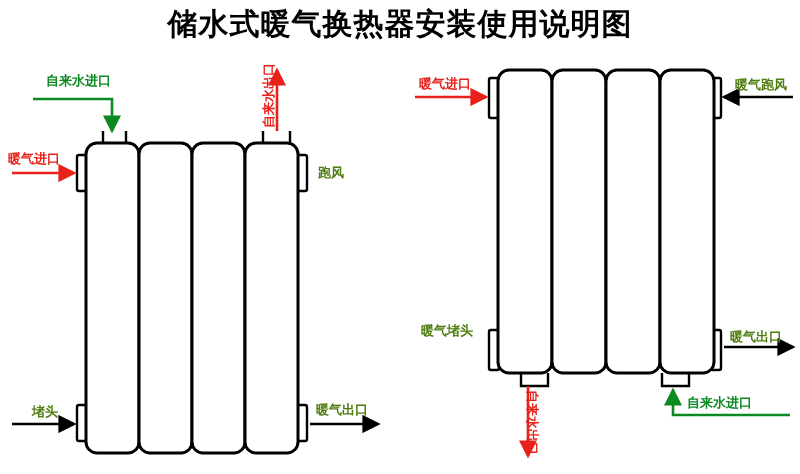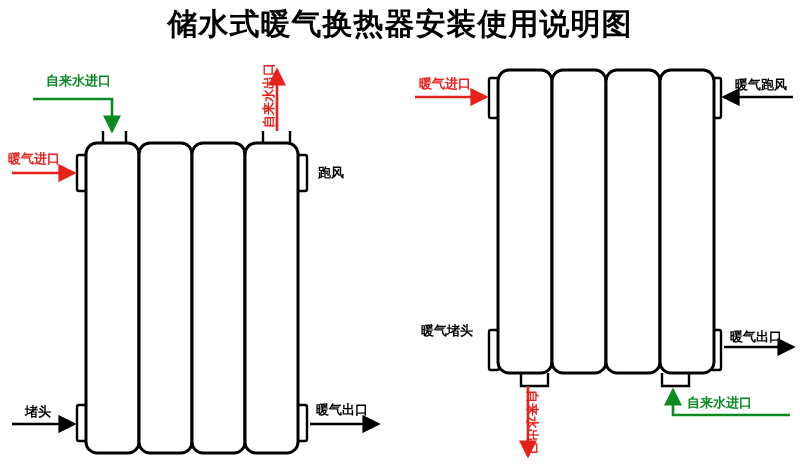--- a/index.html
+++ b/index.html
@@ -37,21 +37,21 @@
     top: 0;
     width: 800px;
     height: 474px;
   }
 
   
   .lbl {
     position: absolute;
     font-size: 13px;
     font-weight: bold;
-    color: #000000;
+    color: #4d7c0f;
     white-space: nowrap;
     line-height: 1;
   }
   .lbl.red   { color: #e8211a; }
   .lbl.green { color: #0a8a20; text-align: right; }
 
   .lbl.rot-cw {
     transform: rotate(90deg);
     transform-origin: left top;
   }
@@ -126,21 +126,21 @@
   </svg>
 
   <div class="lbl green" style="left:46px; top:74px;">自来水进口</div>
 
   <div class="lbl red rot-ccw" style="left:262px; top:128px;">自来水出口</div>
 
   <div class="lbl red" style="left:8px; top:152px;">暖气进口</div>
 
   <div class="lbl" style="left:318px; top:166px;">跑风</div>
 
-  <div class="lbl" style="left:25px; top:405px;">堵头</div>
+  <div class="lbl" style="left:32px; top:405px;">堵头</div>
 
   <div class="lbl" style="left:316px; top:403px;">暖气出口</div>
 
   <div class="lbl red" style="left:419px; top:77px;">暖气进口</div>
 
   <div class="lbl" style="left:735px; top:78px;">暖气跑风</div>
 
   <div class="lbl" style="left:421px; top:324px;">暖气堵头</div>
 
   <div class="lbl" style="left:730px; top:330px;">暖气出口</div>

